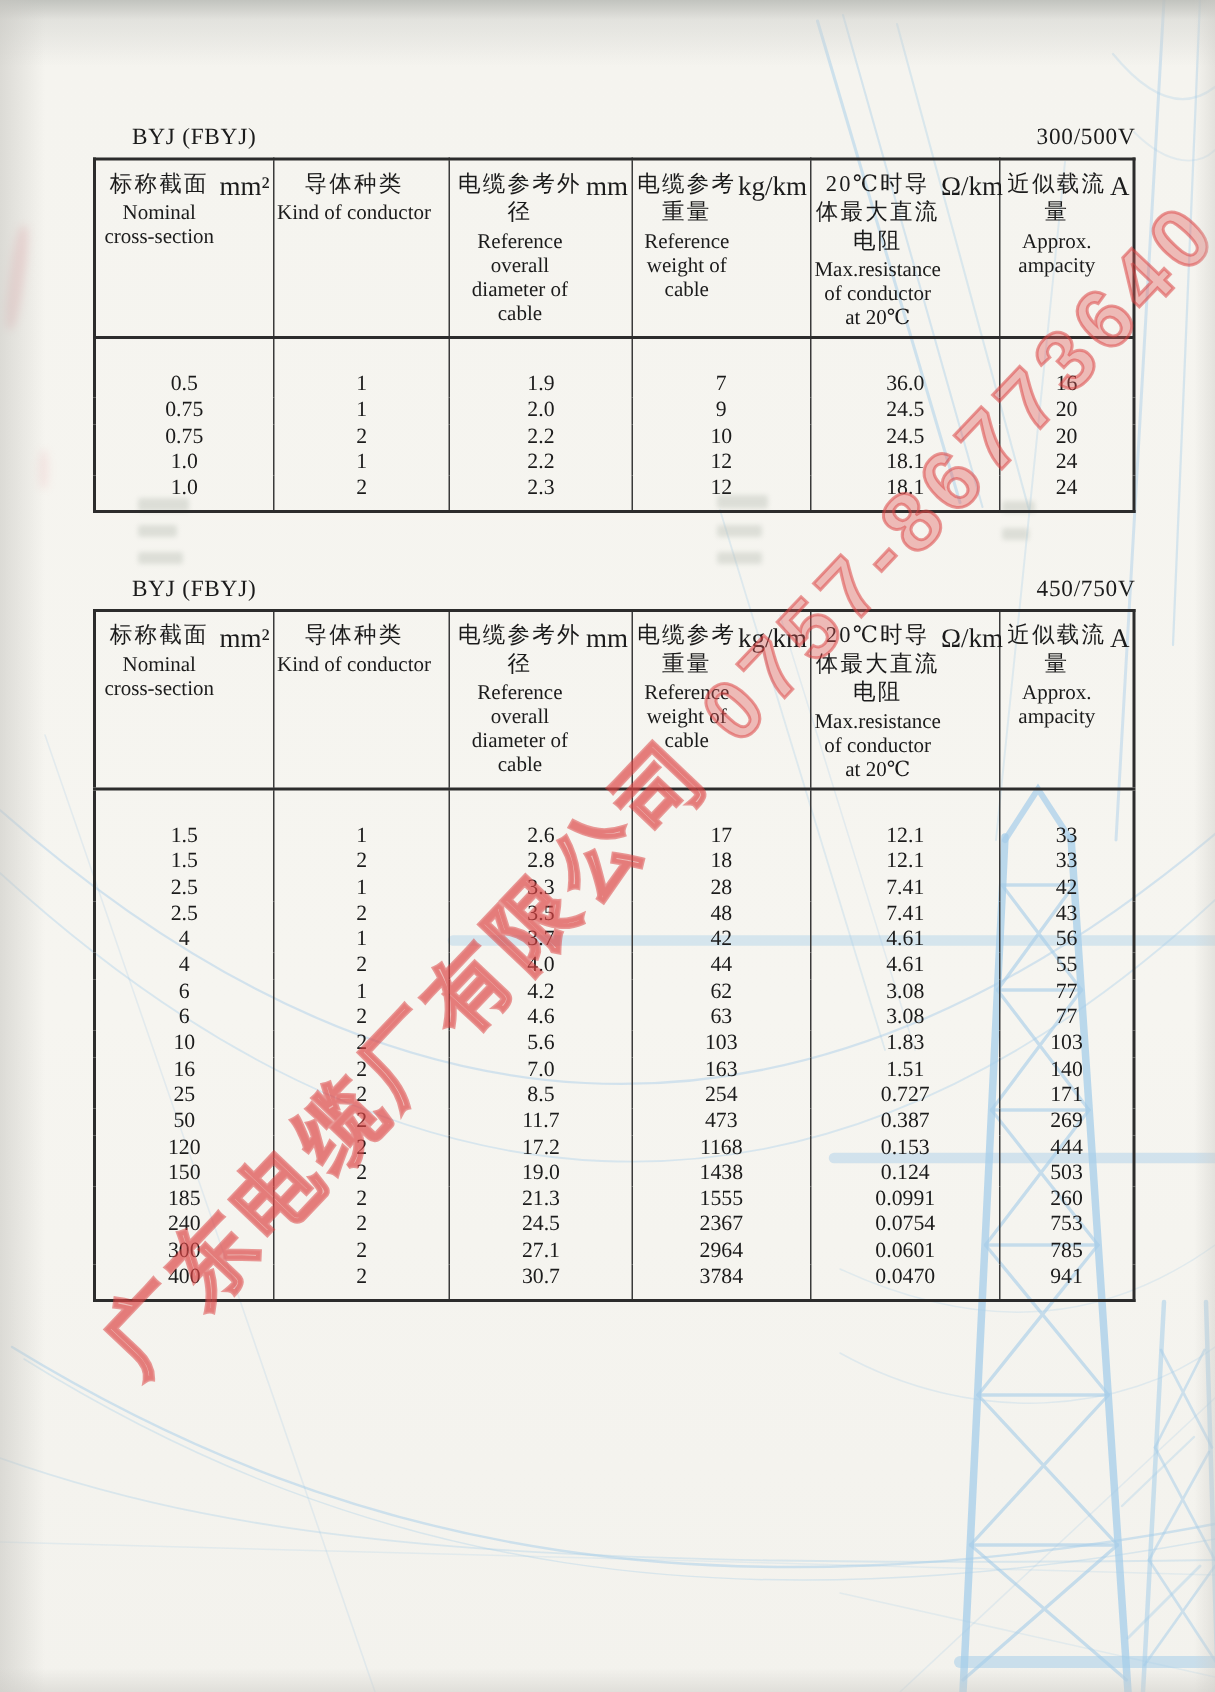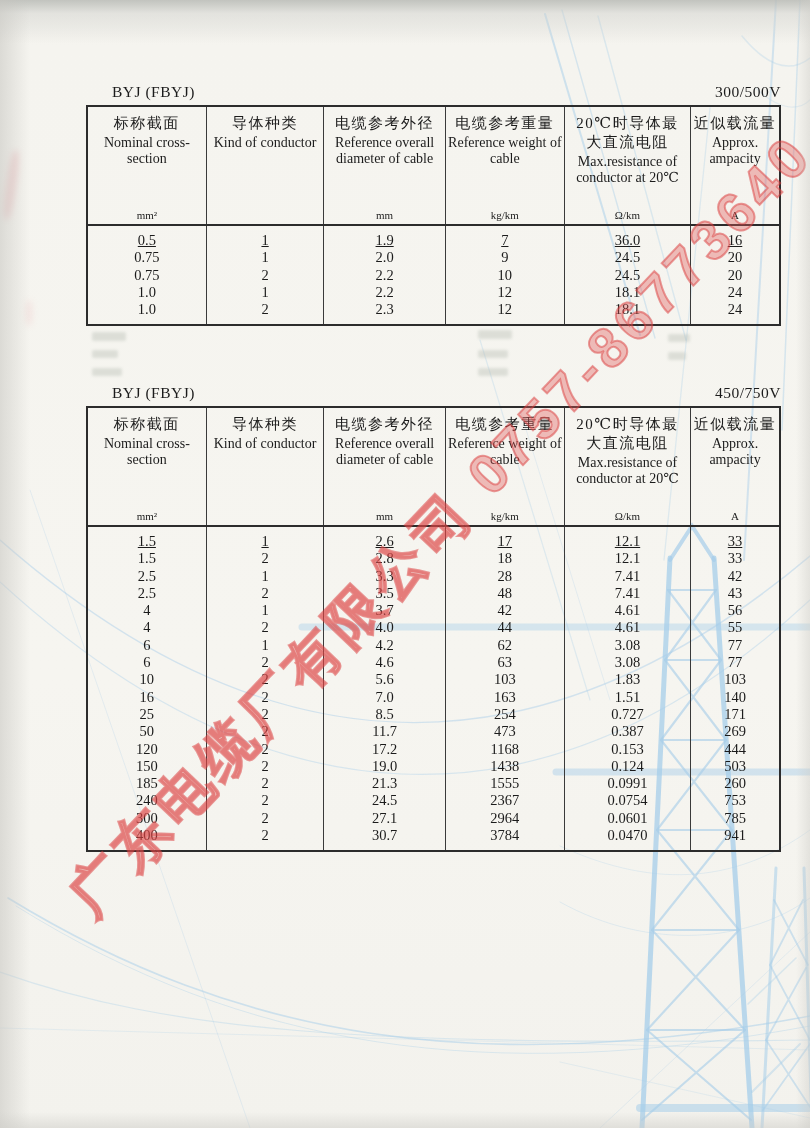--- a/index.html
+++ b/index.html
@@ -25,37 +25,37 @@
     position:absolute; left:80px; top:868px; z-index:4; white-space:nowrap;
     transform:rotate(-46.5deg); transform-origin:0 50%;
     font-family:"Liberation Sans","DejaVu Sans",sans-serif; font-weight:bold;
     font-size:56px; letter-spacing:6px;
     color:rgba(236,120,120,.16);
     -webkit-text-stroke:2px rgba(219,62,62,.5);
     text-shadow:0 0 1px rgba(219,62,62,.25);
     pointer-events:none;
   }
 
-  .block{position:absolute; z-index:3; width:695px; left:62px;margin-left:24px;}
+  .block{position:absolute; z-index:3; width:695px; left:62px;}
   .block1{top:82px;}
   .block2{top:383px;}
   .tbl-head{display:flex; justify-content:space-between; align-items:baseline;
     font-size:15.5px; line-height:20px; margin-bottom:3px; padding-left:26px; letter-spacing:.5px;}
   table{width:100%; border-collapse:collapse; table-layout:fixed; border:2px solid #2c2c2c;}
   thead tr{border-bottom:2px solid #2c2c2c;}
   th,td{padding:0; font-weight:normal;}
   th + th, td + td{border-left:1.2px solid #3a3a3a;}
-  .hwrap{height:108px; display:flex; flex-direction:column; justify-content:space-between;
-    align-items:center; padding:7px 2px 2px 2px;}
+  .hwrap{height:108px; display:flex; flex-direction:row; justify-content:space-between;
+    align-items:flex-start; padding:7px 2px 2px 2px;}
   .cn{font-size:15px; letter-spacing:1.5px; line-height:19px;}
   .en{font-size:14px; line-height:16px; margin-top:2px;}
-  .unit{font-size:11px; padding-bottom:1px;}
+  .unit{font-size:18px; padding-bottom:1px;}
   th.c5 .cn{max-width:106px; margin:0 auto;}
   tbody td{font-size:14.5px; line-height:17.3px; text-align:center;}
-  tbody tr:first-child td{padding-top:6px;text-decoration:underline;}
+  tbody tr:first-child td{padding-top:22px;}
   tbody tr:last-child td{padding-bottom:6px;}
 
   
   .ghost{position:absolute; z-index:2; background:#b4bab0; opacity:.38; filter:blur(1.6px); border-radius:2px; pointer-events:none;}
   .smudge{position:absolute; z-index:2; background:#ecb9bb; filter:blur(3px); border-radius:40%; pointer-events:none;}
 </style>
 </head>
 <body>
 
 <div class="sheet">

